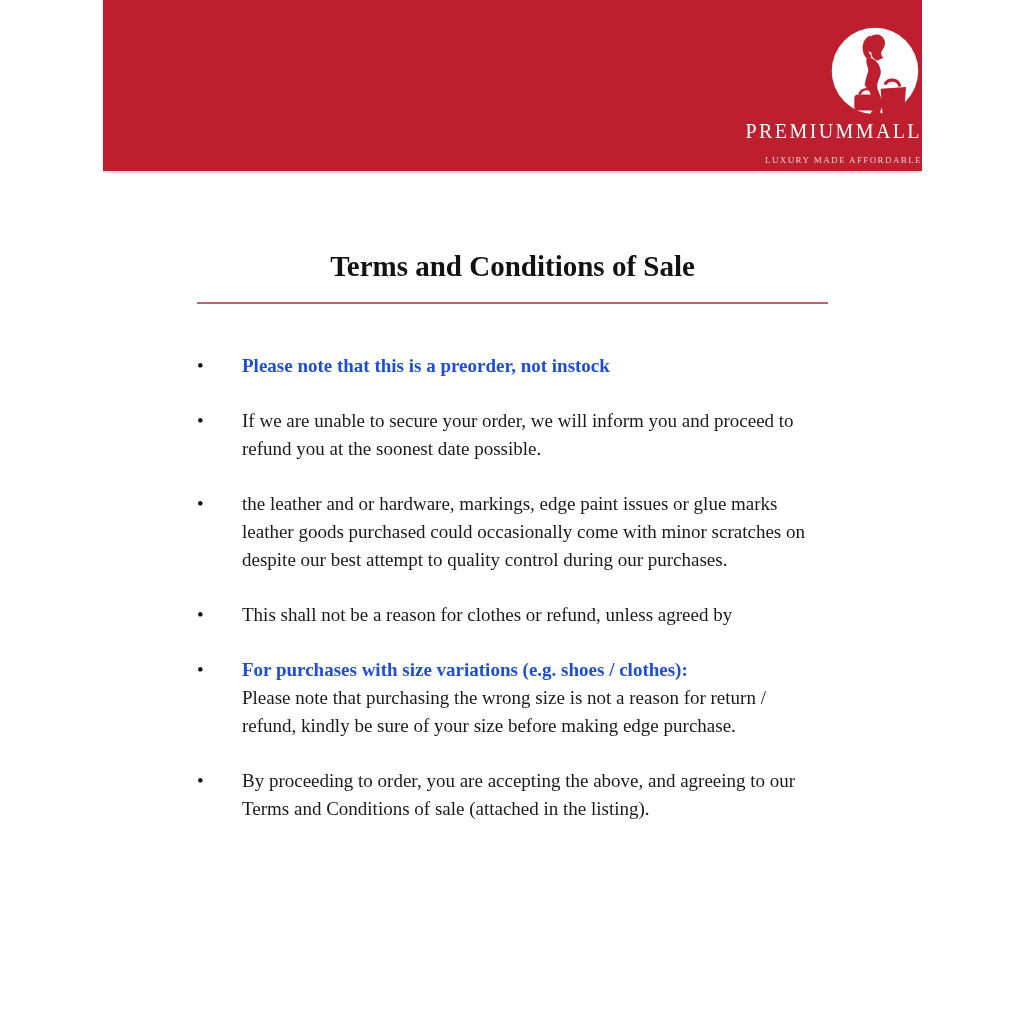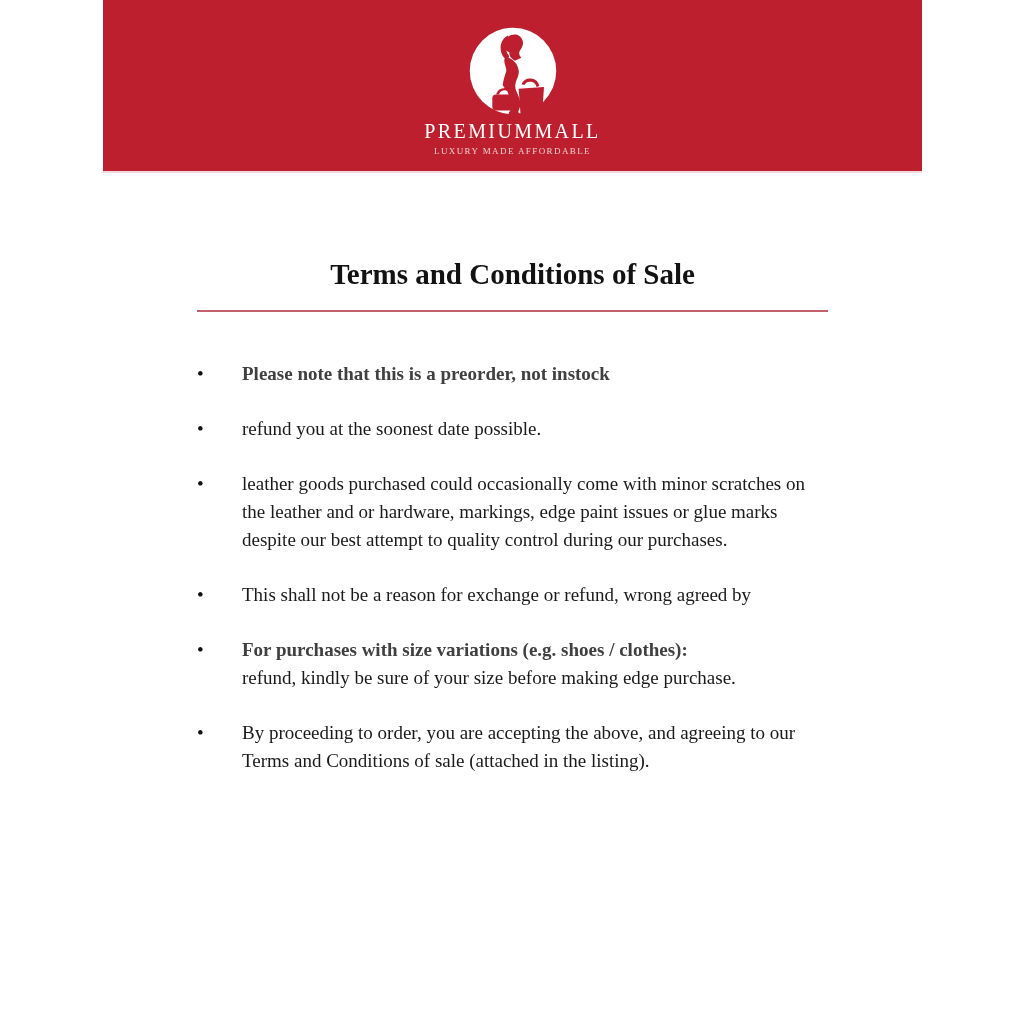--- a/index.html
+++ b/index.html
@@ -16,54 +16,54 @@
   
   .banner {
     position: absolute;
     left: 103px;
     top: 0;
     width: 819px;
     height: 171px;
     background: #BE1F2E;
     display: flex;
     flex-direction: column;
-    align-items: center;
+    align-items: flex-end;
     box-shadow: 0 2px 0 rgba(232, 185, 190, 0.55);
   }
   .logo-wrap {
     margin-top: 24px;
     width: 94px;
     height: 94px;
   }
   .brand-name {
     color: #ffffff;
     font-size: 20px;
     letter-spacing: 2.4px;
     line-height: 24px;
     margin-top: 1px;
     white-space: nowrap;
   }
   .brand-tagline {
     color: rgba(255, 255, 255, 0.78);
     font-size: 9px;
     letter-spacing: 1.4px;
     line-height: 11px;
-    margin-top: 3px;
+    margin-top: 12px;
     white-space: nowrap;
   }
 
   
   .content {
     position: absolute;
     left: 197px;
     top: 248px;
     width: 631px;
   }
   .doc-title {
-    margin: 8px;
+    margin: 0;
     text-align: center;
     font-size: 29px;
     line-height: 36px;
     font-weight: bold;
     color: #121212;
     white-space: nowrap;
   }
   .title-rule {
     height: 2px;
     background: #C4606B;
@@ -87,21 +87,21 @@
     position: absolute;
     left: 0;
     top: 0;
     font-size: 19px;
     color: #111111;
   }
   .line {
     white-space: nowrap;
   }
   .red-bold {
-    color: #404040;
+    color: #1d4ed8;
     font-weight: bold;
   }
 </style>
 </head>
 <body>
 
 <header class="banner">
   <div class="logo-wrap">
     <svg viewBox="0 0 100 100" width="94" height="94" aria-hidden="true">
       <circle cx="50" cy="50" r="46" fill="#ffffff"></circle>
@@ -137,38 +137,40 @@
 
   <ul class="terms-list">
 
     <li>
       <span class="bullet">•</span>
       <div class="line red-bold">Please note that this is a preorder, not instock</div>
     </li>
 
     <li>
       <span class="bullet">•</span>
+      <div class="line">If we are unable to secure your order, we will inform you and proceed to</div>
       <div class="line">refund you at the soonest date possible.</div>
     </li>
 
     <li>
       <span class="bullet">•</span>
+      <div class="line">the leather and or hardware, markings, edge paint issues or glue marks</div>
       <div class="line">leather goods purchased could occasionally come with minor scratches on</div>
-      <div class="line">the leather and or hardware, markings, edge paint issues or glue marks</div>
       <div class="line">despite our best attempt to quality control during our purchases.</div>
     </li>
 
     <li>
       <span class="bullet">•</span>
-      <div class="line">This shall not be a reason for exchange or refund, wrong agreed by</div>
+      <div class="line">This shall not be a reason for clothes or refund, unless agreed by</div>
     </li>
 
     <li>
       <span class="bullet">•</span>
       <div class="line red-bold">For purchases with size variations (e.g. shoes / clothes):</div>
+      <div class="line">Please note that purchasing the wrong size is not a reason for return /</div>
       <div class="line">refund, kindly be sure of your size before making edge purchase.</div>
     </li>
 
     <li>
       <span class="bullet">•</span>
       <div class="line">By proceeding to order, you are accepting the above, and agreeing to our</div>
       <div class="line">Terms and Conditions of sale (attached in the listing).</div>
     </li>
 
   </ul>

